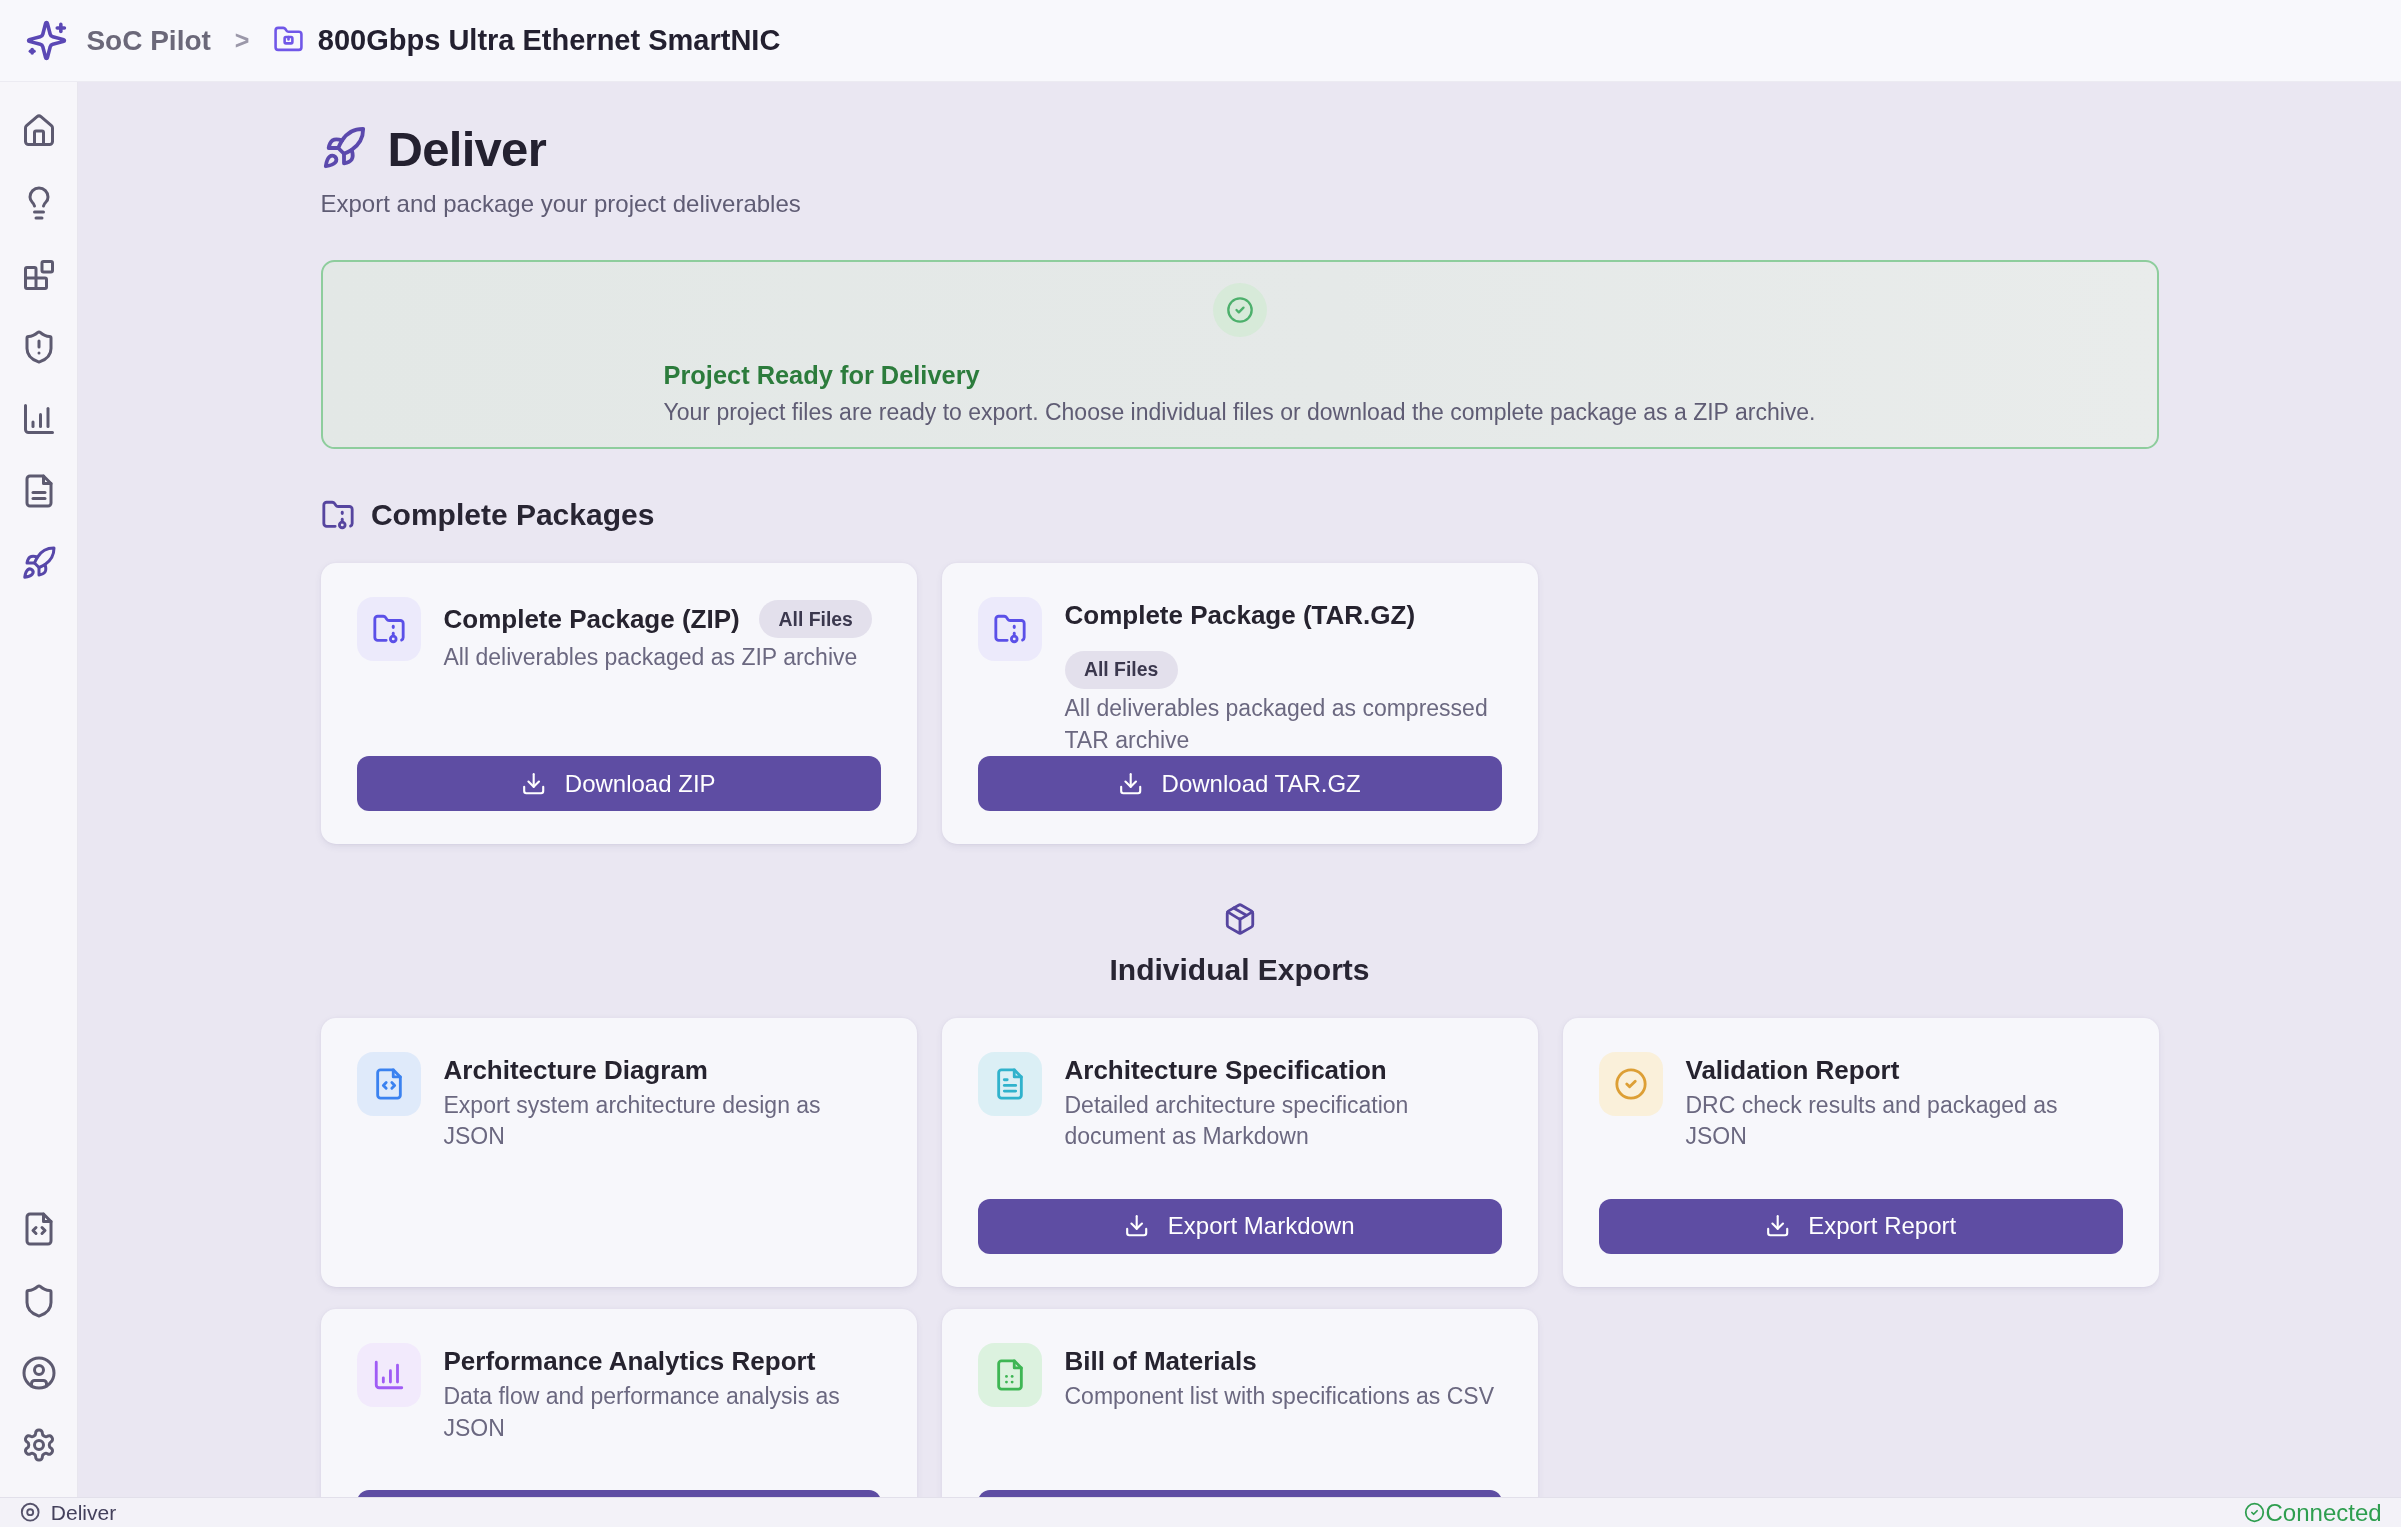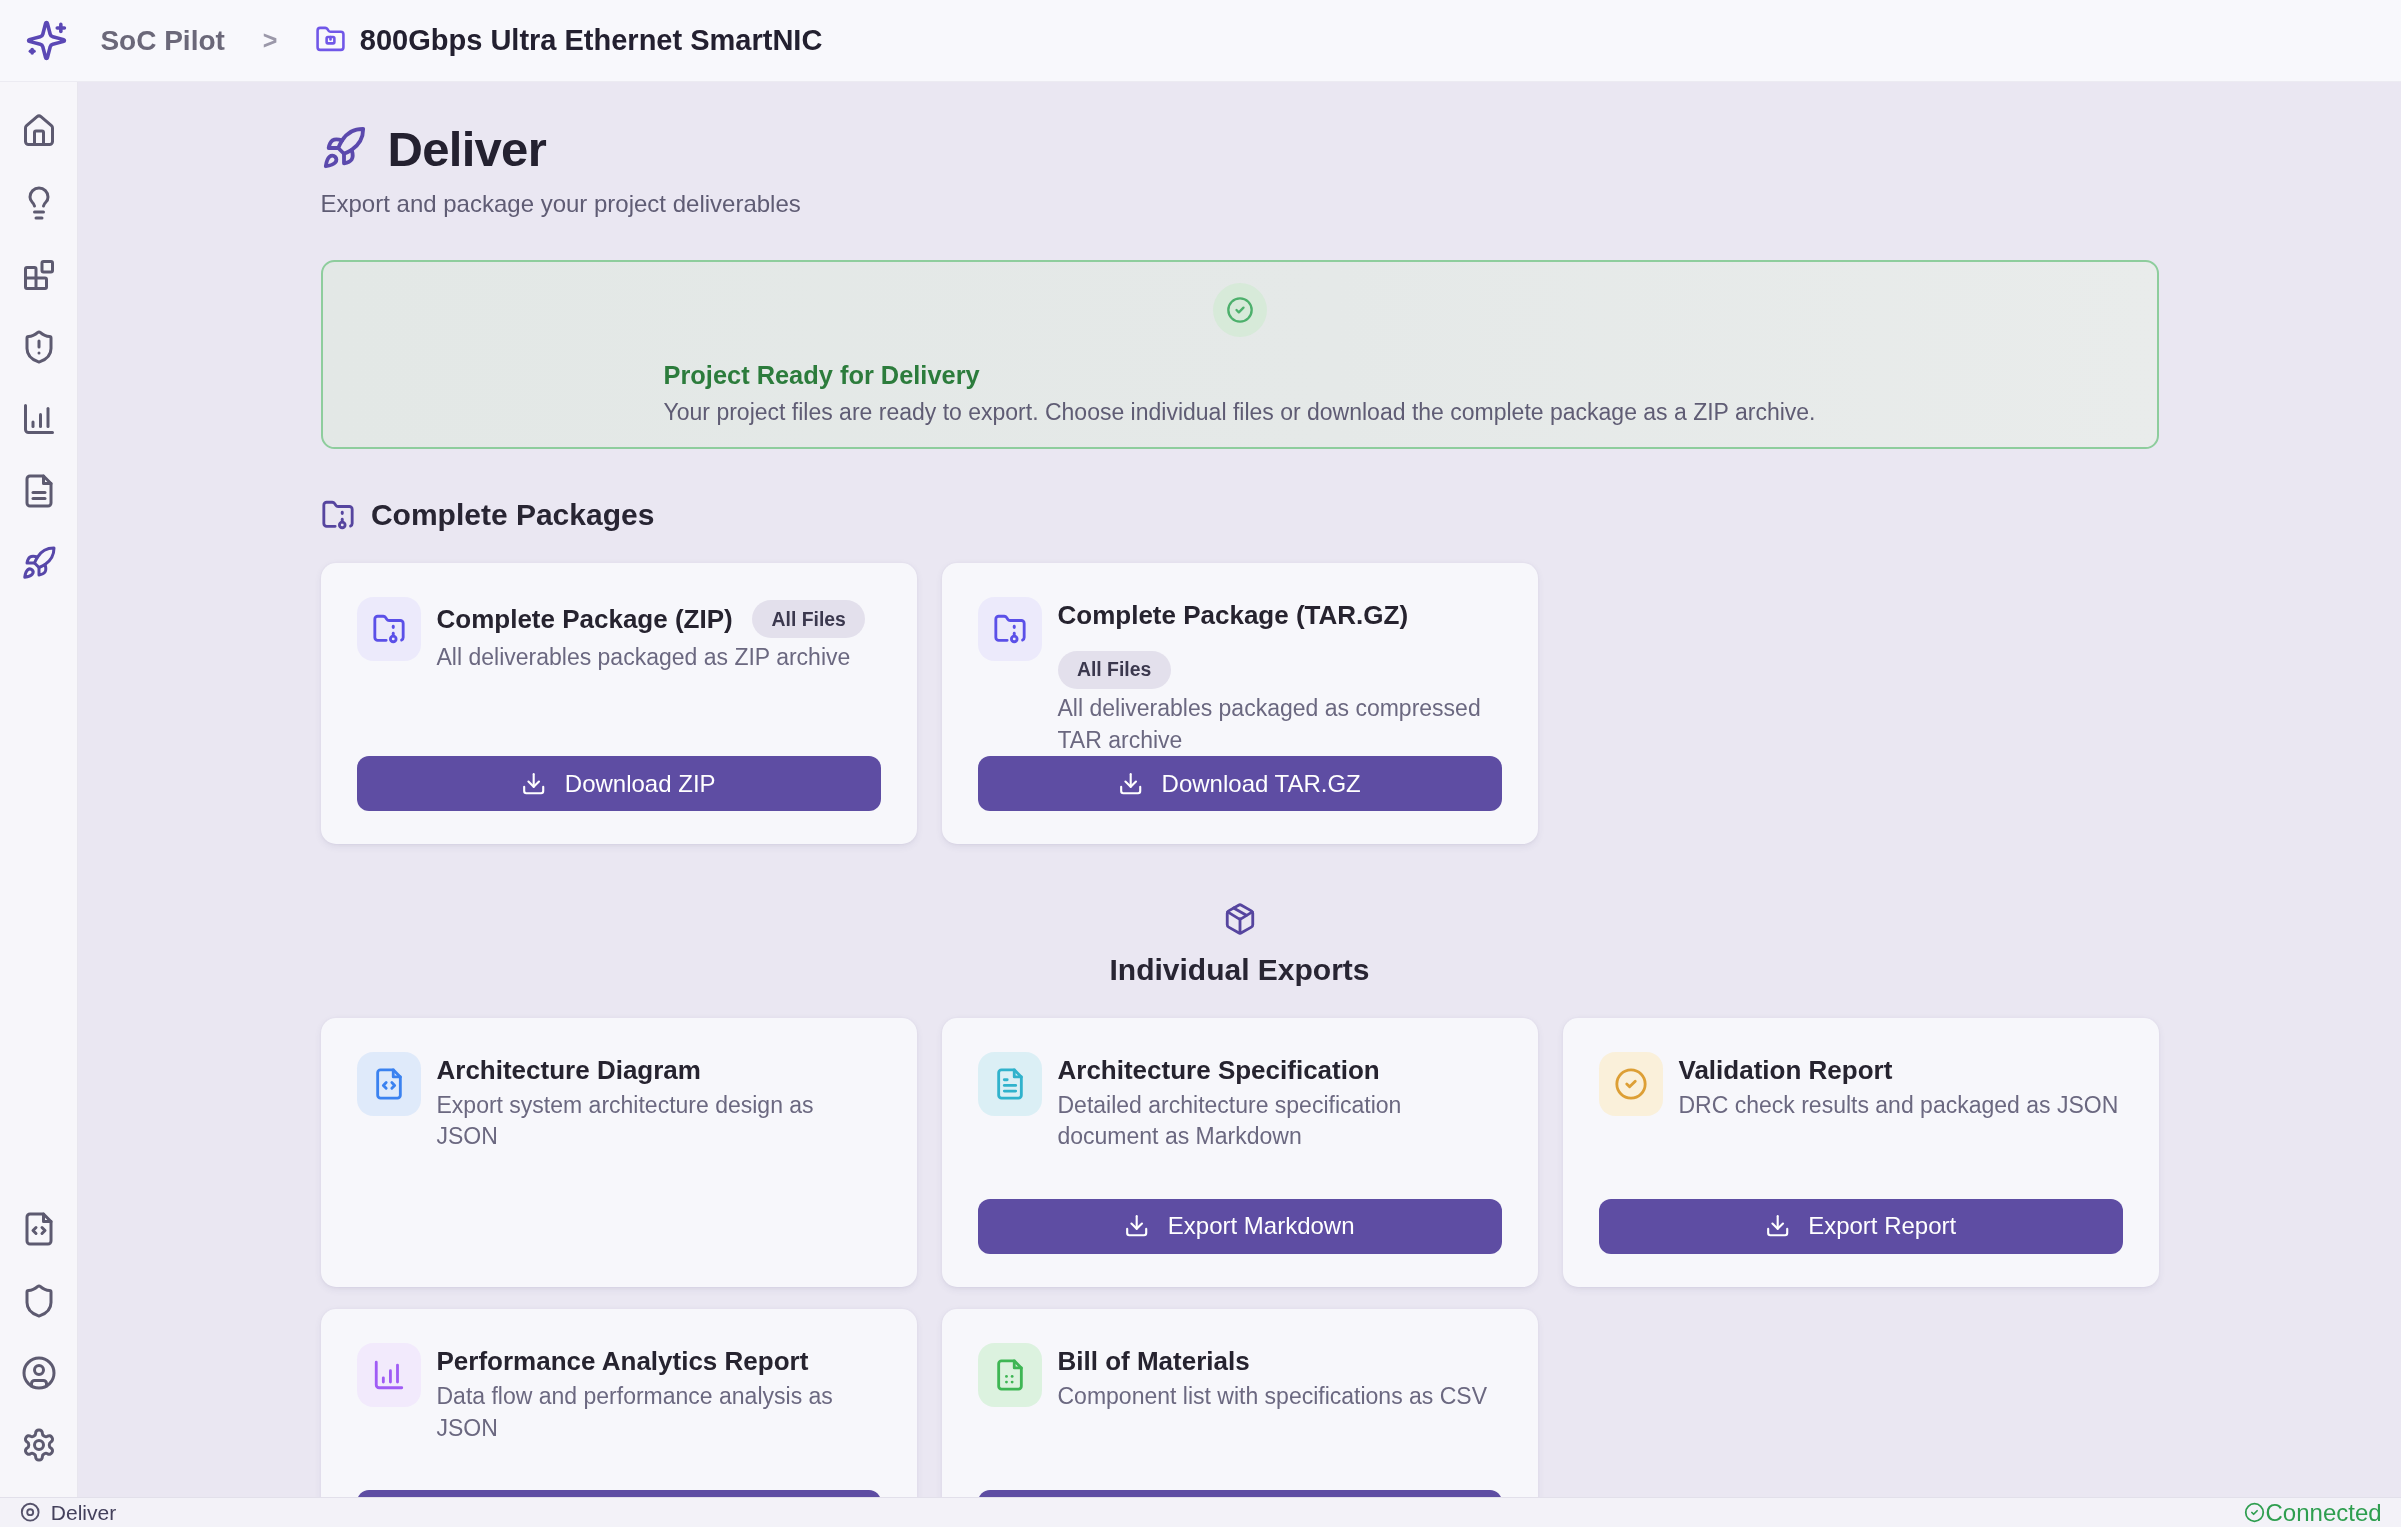--- a/index.html
+++ b/index.html
@@ -2,21 +2,21 @@
 <html style="font-size:12px"><head>
 <meta charset="utf-8">
 <style>
   * { margin:0; padding:0; box-sizing:border-box; }
   html,body { width:2401px; height:1528px; font-family:"Liberation Sans", sans-serif; background:#eae7f2; overflow:hidden; }
 
   
   .app-header {
     position:fixed; top:0; left:0; width:2401px; height:82px;
     background:#f8f8fc; border-bottom:1.5px solid #ecebf2;
-    display:flex; align-items:center; padding:0 25.4px; gap:32px; z-index:30;
+    display:flex; align-items:center; padding:0 25.4px; gap:18px; z-index:30;
   }
   .logo-icon svg { display:block; }
   .crumb-app { font-size:28px; font-weight:700; color:#6b6879; }
   .crumb-sep { font-size:25px; font-weight:600; color:#9b98a9; margin:0 6px; }
   .crumb-proj { display:flex; align-items:center; gap:13.4px; }
   .crumb-proj-name { font-size:29px; font-weight:700; color:#232030; }
 
   
   .sidebar {
     position:fixed; top:82px; left:0; bottom:30px; width:78px;
@@ -72,21 +72,21 @@
   .section-head svg { display:block; color:#56459f; }
 
   
   .grid { display:grid; grid-template-columns:repeat(3, 1fr); gap:22.4px 25px; margin-top:31px; }
 
   .card {
     background:#f7f7fb; border-radius:15px; padding:34px 36px 33px 36px;
     box-shadow:0 2.2px 7.5px rgba(70,60,110,0.08), 0 0.7px 2.2px rgba(70,60,110,0.05);
     display:flex; flex-direction:column; min-height:269px;
   }
-  .card-head { display:flex; gap:16px; }
+  .card-head { display:flex; gap:23px; }
   .tile { width:64px; height:64px; border-radius:16.4px; display:flex; align-items:center; justify-content:center; flex:none; }
   .tile svg { width:34px; height:34px; display:block; }
   .card-text { padding-top:3px; }
   .title-row { display:flex; align-items:center; gap:19.4px; flex-wrap:wrap; }
   .card-title { font-size:26px; font-weight:700; color:#26232f; }
   .badge {
     background:#e3e0ec; color:#3b384e; font-size:19.4px; font-weight:700;
     padding:7.5px 19.4px; border-radius:746px; white-space:nowrap;
   }
   .card-desc { margin-top:4px; font-size:23px; line-height:1.38; color:#6b6880; max-width:478px; }

